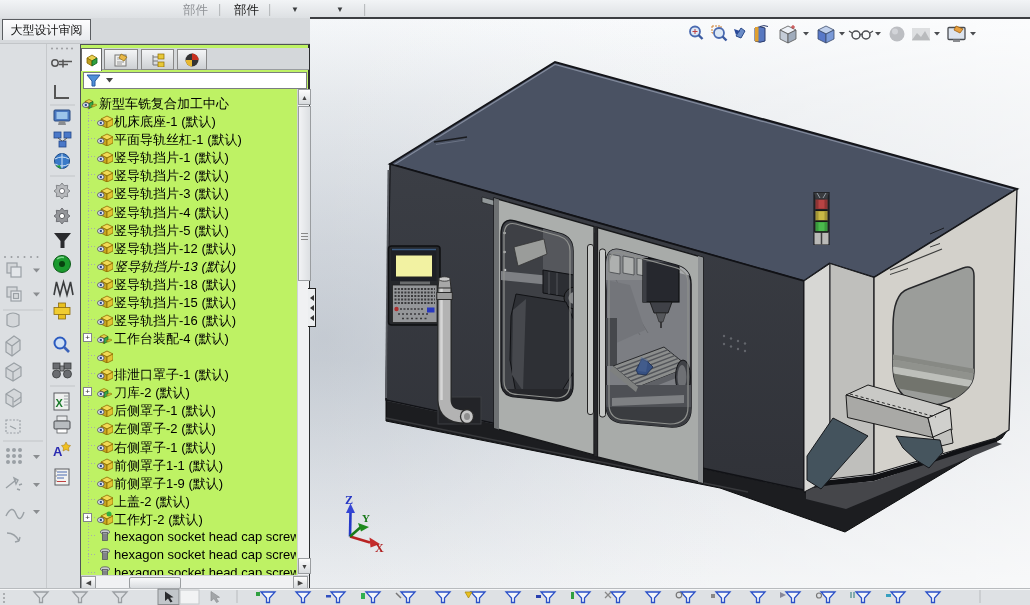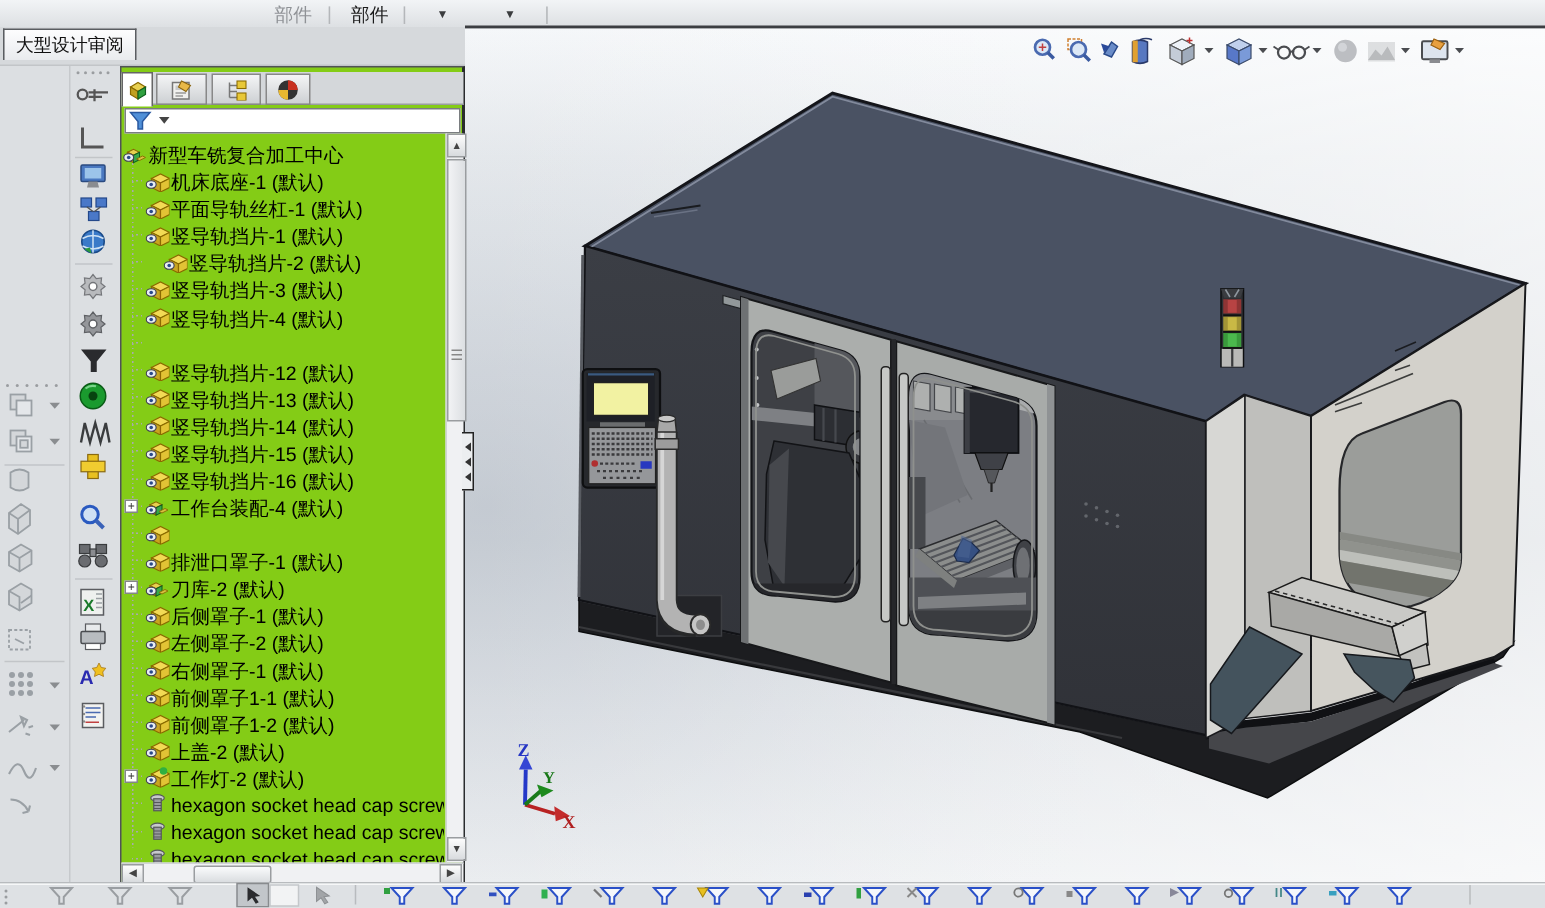--- a/index.html
+++ b/index.html
@@ -1,21 +1,21 @@
 <!DOCTYPE html>
 <html><head><meta charset="utf-8"><style>
 *{margin:0;padding:0;box-sizing:border-box;}
 html,body{width:1030px;height:605px;overflow:hidden;font-family:"Liberation Sans",sans-serif;background:#dfe2e5;}
 .abs{position:absolute;}
 #topbar{left:0;top:0;width:1030px;height:18px;background:linear-gradient(#f2f4f6,#dde0e3);}
 #topbar .mi{position:absolute;top:2px;font-size:12.5px;}
 #darkline{left:310px;top:17px;width:720px;height:2px;background:#3c3e42;}
 #tabrow{left:0;top:18px;width:310px;height:26px;background:#d6d9dc;border-bottom:1px solid #c2c5c8;}
 #bigtab{left:2px;top:1px;width:89px;height:21px;background:linear-gradient(#fdfdfe,#e9ebee);border:1px solid #5a5d61;border-bottom:none;font-size:12px;text-align:center;line-height:20px;color:#111;}
-#treepanel{left:80px;top:44px;width:230px;height:546px;background:#84cc16;border:1px solid #505356;border-right:2px solid #2a2c2e;}
+#treepanel{left:80px;top:44px;width:230px;height:546px;background:#bef264;border:1px solid #505356;border-right:2px solid #2a2c2e;}
 .trow{position:absolute;height:18px;font-size:13px;color:#000;white-space:nowrap;}
 </style></head><body>
 
 <div id="topbar" class="abs">
 <span class="mi" style="left:183px;color:#8f9296;">部件</span>
 <span class="mi" style="left:218px;color:#b4b7ba;">|</span>
 <span class="mi" style="left:234px;color:#1a1a1a;">部件</span>
 <span class="mi" style="left:268px;color:#b4b7ba;">|</span>
 <span class="mi" style="left:291px;color:#3a3c3e;font-size:8px;top:5px;">▼</span>
 <span class="mi" style="left:336px;color:#3a3c3e;font-size:8px;top:5px;">▼</span>
@@ -427,21 +427,21 @@
       <div class="abs" style="left:16px;top:1px;"><svg width="16" height="15" style="vertical-align:-3px;">
           <polygon points="4,6 10,3 16,6 10,9" fill="#f2da55" stroke="#8a6a00" stroke-width="0.8"></polygon>
           <polygon points="4,6 10,9 10,15 4,12" fill="#c8a520" stroke="#8a6a00" stroke-width="0.8"></polygon>
           <polygon points="10,9 16,6 16,12 10,15" fill="#e2c335" stroke="#8a6a00" stroke-width="0.8"></polygon>
           <ellipse cx="3.8" cy="10" rx="3.3" ry="2.5" fill="#e8eef2" stroke="#445" stroke-width="0.8"></ellipse>
           <circle cx="3.8" cy="10" r="1.2" fill="#2a4a8a"></circle>
         </svg></div>
       <span class="abs" style="left:33px;top:1.5px;">竖导轨挡片-1 (默认)</span>
     </div>
 <div class="abs" style="left:7px;top:110.7px;width:8px;height:1px;background-image:repeating-linear-gradient(90deg,#a8abad 0 1px,transparent 1px 3px);"></div>
-<div class="trow" style="left:12px;top:120.8px;width:215px;overflow:hidden;">
+<div class="trow" style="left:0;top:120.8px;width:215px;overflow:hidden;">
       <div class="abs" style="left:16px;top:1px;"><svg width="16" height="15" style="vertical-align:-3px;">
           <polygon points="4,6 10,3 16,6 10,9" fill="#f2da55" stroke="#8a6a00" stroke-width="0.8"></polygon>
           <polygon points="4,6 10,9 10,15 4,12" fill="#c8a520" stroke="#8a6a00" stroke-width="0.8"></polygon>
           <polygon points="10,9 16,6 16,12 10,15" fill="#e2c335" stroke="#8a6a00" stroke-width="0.8"></polygon>
           <ellipse cx="3.8" cy="10" rx="3.3" ry="2.5" fill="#e8eef2" stroke="#445" stroke-width="0.8"></ellipse>
           <circle cx="3.8" cy="10" r="1.2" fill="#2a4a8a"></circle>
         </svg></div>
       <span class="abs" style="left:33px;top:1.5px;">竖导轨挡片-2 (默认)</span>
     </div>
 <div class="abs" style="left:7px;top:128.8px;width:8px;height:1px;background-image:repeating-linear-gradient(90deg,#a8abad 0 1px,transparent 1px 3px);"></div>
@@ -460,52 +460,62 @@
       <div class="abs" style="left:16px;top:1px;"><svg width="16" height="15" style="vertical-align:-3px;">
           <polygon points="4,6 10,3 16,6 10,9" fill="#f2da55" stroke="#8a6a00" stroke-width="0.8"></polygon>
           <polygon points="4,6 10,9 10,15 4,12" fill="#c8a520" stroke="#8a6a00" stroke-width="0.8"></polygon>
           <polygon points="10,9 16,6 16,12 10,15" fill="#e2c335" stroke="#8a6a00" stroke-width="0.8"></polygon>
           <ellipse cx="3.8" cy="10" rx="3.3" ry="2.5" fill="#e8eef2" stroke="#445" stroke-width="0.8"></ellipse>
           <circle cx="3.8" cy="10" r="1.2" fill="#2a4a8a"></circle>
         </svg></div>
       <span class="abs" style="left:33px;top:1.5px;">竖导轨挡片-4 (默认)</span>
     </div>
 <div class="abs" style="left:7px;top:165.0px;width:8px;height:1px;background-image:repeating-linear-gradient(90deg,#a8abad 0 1px,transparent 1px 3px);"></div>
+<div class="trow" style="left:0;top:175.1px;width:215px;overflow:hidden;">
+      <div class="abs" style="left:16px;top:1px;"><svg width="16" height="15" style="vertical-align:-3px;">
+          <polygon points="4,6 10,3 16,6 10,9" fill="#f2da55" stroke="#8a6a00" stroke-width="0.8"></polygon>
+          <polygon points="4,6 10,9 10,15 4,12" fill="#c8a520" stroke="#8a6a00" stroke-width="0.8"></polygon>
+          <polygon points="10,9 16,6 16,12 10,15" fill="#e2c335" stroke="#8a6a00" stroke-width="0.8"></polygon>
+          <ellipse cx="3.8" cy="10" rx="3.3" ry="2.5" fill="#e8eef2" stroke="#445" stroke-width="0.8"></ellipse>
+          <circle cx="3.8" cy="10" r="1.2" fill="#2a4a8a"></circle>
+        </svg></div>
+      <span class="abs" style="left:33px;top:1.5px;">竖导轨挡片-5 (默认)</span>
+    </div>
 <div class="abs" style="left:7px;top:183.1px;width:8px;height:1px;background-image:repeating-linear-gradient(90deg,#a8abad 0 1px,transparent 1px 3px);"></div>
 <div class="trow" style="left:0;top:193.1px;width:241px;overflow:hidden;">
       <div class="abs" style="left:16px;top:1px;"><svg width="16" height="15" style="vertical-align:-3px;">
           <polygon points="4,6 10,3 16,6 10,9" fill="#f2da55" stroke="#8a6a00" stroke-width="0.8"></polygon>
           <polygon points="4,6 10,9 10,15 4,12" fill="#c8a520" stroke="#8a6a00" stroke-width="0.8"></polygon>
           <polygon points="10,9 16,6 16,12 10,15" fill="#e2c335" stroke="#8a6a00" stroke-width="0.8"></polygon>
           <ellipse cx="3.8" cy="10" rx="3.3" ry="2.5" fill="#e8eef2" stroke="#445" stroke-width="0.8"></ellipse>
           <circle cx="3.8" cy="10" r="1.2" fill="#2a4a8a"></circle>
         </svg></div>
       <span class="abs" style="left:33px;top:1.5px;">竖导轨挡片-12 (默认)</span>
     </div>
 <div class="abs" style="left:7px;top:201.1px;width:8px;height:1px;background-image:repeating-linear-gradient(90deg,#a8abad 0 1px,transparent 1px 3px);"></div>
 <div class="trow" style="left:0;top:211.2px;width:215px;overflow:hidden;">
       <div class="abs" style="left:16px;top:1px;"><svg width="16" height="15" style="vertical-align:-3px;">
           <polygon points="4,6 10,3 16,6 10,9" fill="#f2da55" stroke="#8a6a00" stroke-width="0.8"></polygon>
           <polygon points="4,6 10,9 10,15 4,12" fill="#c8a520" stroke="#8a6a00" stroke-width="0.8"></polygon>
           <polygon points="10,9 16,6 16,12 10,15" fill="#e2c335" stroke="#8a6a00" stroke-width="0.8"></polygon>
           <ellipse cx="3.8" cy="10" rx="3.3" ry="2.5" fill="#e8eef2" stroke="#445" stroke-width="0.8"></ellipse>
           <circle cx="3.8" cy="10" r="1.2" fill="#2a4a8a"></circle>
         </svg></div>
-      <span class="abs" style="left:33px;top:1.5px;">竖导轨挡片-13 (默认)</span>
+      <span class="abs" style="left:33px;top:1.5px;font-style:italic;">竖导轨挡片-13 (默认)</span>
     </div>
 <div class="abs" style="left:7px;top:219.2px;width:8px;height:1px;background-image:repeating-linear-gradient(90deg,#a8abad 0 1px,transparent 1px 3px);"></div>
 <div class="trow" style="left:0;top:229.3px;width:215px;overflow:hidden;">
       <div class="abs" style="left:16px;top:1px;"><svg width="16" height="15" style="vertical-align:-3px;">
           <polygon points="4,6 10,3 16,6 10,9" fill="#f2da55" stroke="#8a6a00" stroke-width="0.8"></polygon>
           <polygon points="4,6 10,9 10,15 4,12" fill="#c8a520" stroke="#8a6a00" stroke-width="0.8"></polygon>
           <polygon points="10,9 16,6 16,12 10,15" fill="#e2c335" stroke="#8a6a00" stroke-width="0.8"></polygon>
           <ellipse cx="3.8" cy="10" rx="3.3" ry="2.5" fill="#e8eef2" stroke="#445" stroke-width="0.8"></ellipse>
           <circle cx="3.8" cy="10" r="1.2" fill="#2a4a8a"></circle>
         </svg></div>
-      <span class="abs" style="left:33px;top:1.5px;">竖导轨挡片-14 (默认)</span>
+      <span class="abs" style="left:33px;top:1.5px;">竖导轨挡片-18 (默认)</span>
     </div>
 <div class="abs" style="left:7px;top:237.3px;width:8px;height:1px;background-image:repeating-linear-gradient(90deg,#a8abad 0 1px,transparent 1px 3px);"></div>
 <div class="trow" style="left:0;top:247.4px;width:215px;overflow:hidden;padding-left:12px;">
       <div class="abs" style="left:16px;top:1px;"><svg width="16" height="15" style="vertical-align:-3px;">
           <polygon points="4,6 10,3 16,6 10,9" fill="#f2da55" stroke="#8a6a00" stroke-width="0.8"></polygon>
           <polygon points="4,6 10,9 10,15 4,12" fill="#c8a520" stroke="#8a6a00" stroke-width="0.8"></polygon>
           <polygon points="10,9 16,6 16,12 10,15" fill="#e2c335" stroke="#8a6a00" stroke-width="0.8"></polygon>
           <ellipse cx="3.8" cy="10" rx="3.3" ry="2.5" fill="#e8eef2" stroke="#445" stroke-width="0.8"></ellipse>
           <circle cx="3.8" cy="10" r="1.2" fill="#2a4a8a"></circle>
         </svg></div>
@@ -616,21 +626,21 @@
     </div>
 <div class="abs" style="left:7px;top:418.1px;width:8px;height:1px;background-image:repeating-linear-gradient(90deg,#a8abad 0 1px,transparent 1px 3px);"></div>
 <div class="trow" style="left:0;top:428.2px;width:215px;overflow:hidden;">
       <div class="abs" style="left:16px;top:1px;"><svg width="16" height="15" style="vertical-align:-3px;">
           <polygon points="4,6 10,3 16,6 10,9" fill="#f2da55" stroke="#8a6a00" stroke-width="0.8"></polygon>
           <polygon points="4,6 10,9 10,15 4,12" fill="#c8a520" stroke="#8a6a00" stroke-width="0.8"></polygon>
           <polygon points="10,9 16,6 16,12 10,15" fill="#e2c335" stroke="#8a6a00" stroke-width="0.8"></polygon>
           <ellipse cx="3.8" cy="10" rx="3.3" ry="2.5" fill="#e8eef2" stroke="#445" stroke-width="0.8"></ellipse>
           <circle cx="3.8" cy="10" r="1.2" fill="#2a4a8a"></circle>
         </svg></div>
-      <span class="abs" style="left:33px;top:1.5px;">前侧罩子1-2 (默认)</span>
+      <span class="abs" style="left:33px;top:1.5px;">前侧罩子1-9 (默认)</span>
     </div>
 <div class="abs" style="left:7px;top:436.2px;width:8px;height:1px;background-image:repeating-linear-gradient(90deg,#a8abad 0 1px,transparent 1px 3px);"></div>
 <div class="trow" style="left:0;top:446.3px;width:215px;overflow:hidden;">
       <div class="abs" style="left:16px;top:1px;"><svg width="16" height="15" style="vertical-align:-3px;">
           <polygon points="4,6 10,3 16,6 10,9" fill="#f2da55" stroke="#8a6a00" stroke-width="0.8"></polygon>
           <polygon points="4,6 10,9 10,15 4,12" fill="#c8a520" stroke="#8a6a00" stroke-width="0.8"></polygon>
           <polygon points="10,9 16,6 16,12 10,15" fill="#e2c335" stroke="#8a6a00" stroke-width="0.8"></polygon>
           <ellipse cx="3.8" cy="10" rx="3.3" ry="2.5" fill="#e8eef2" stroke="#445" stroke-width="0.8"></ellipse>
           <circle cx="3.8" cy="10" r="1.2" fill="#2a4a8a"></circle>
         </svg></div>

